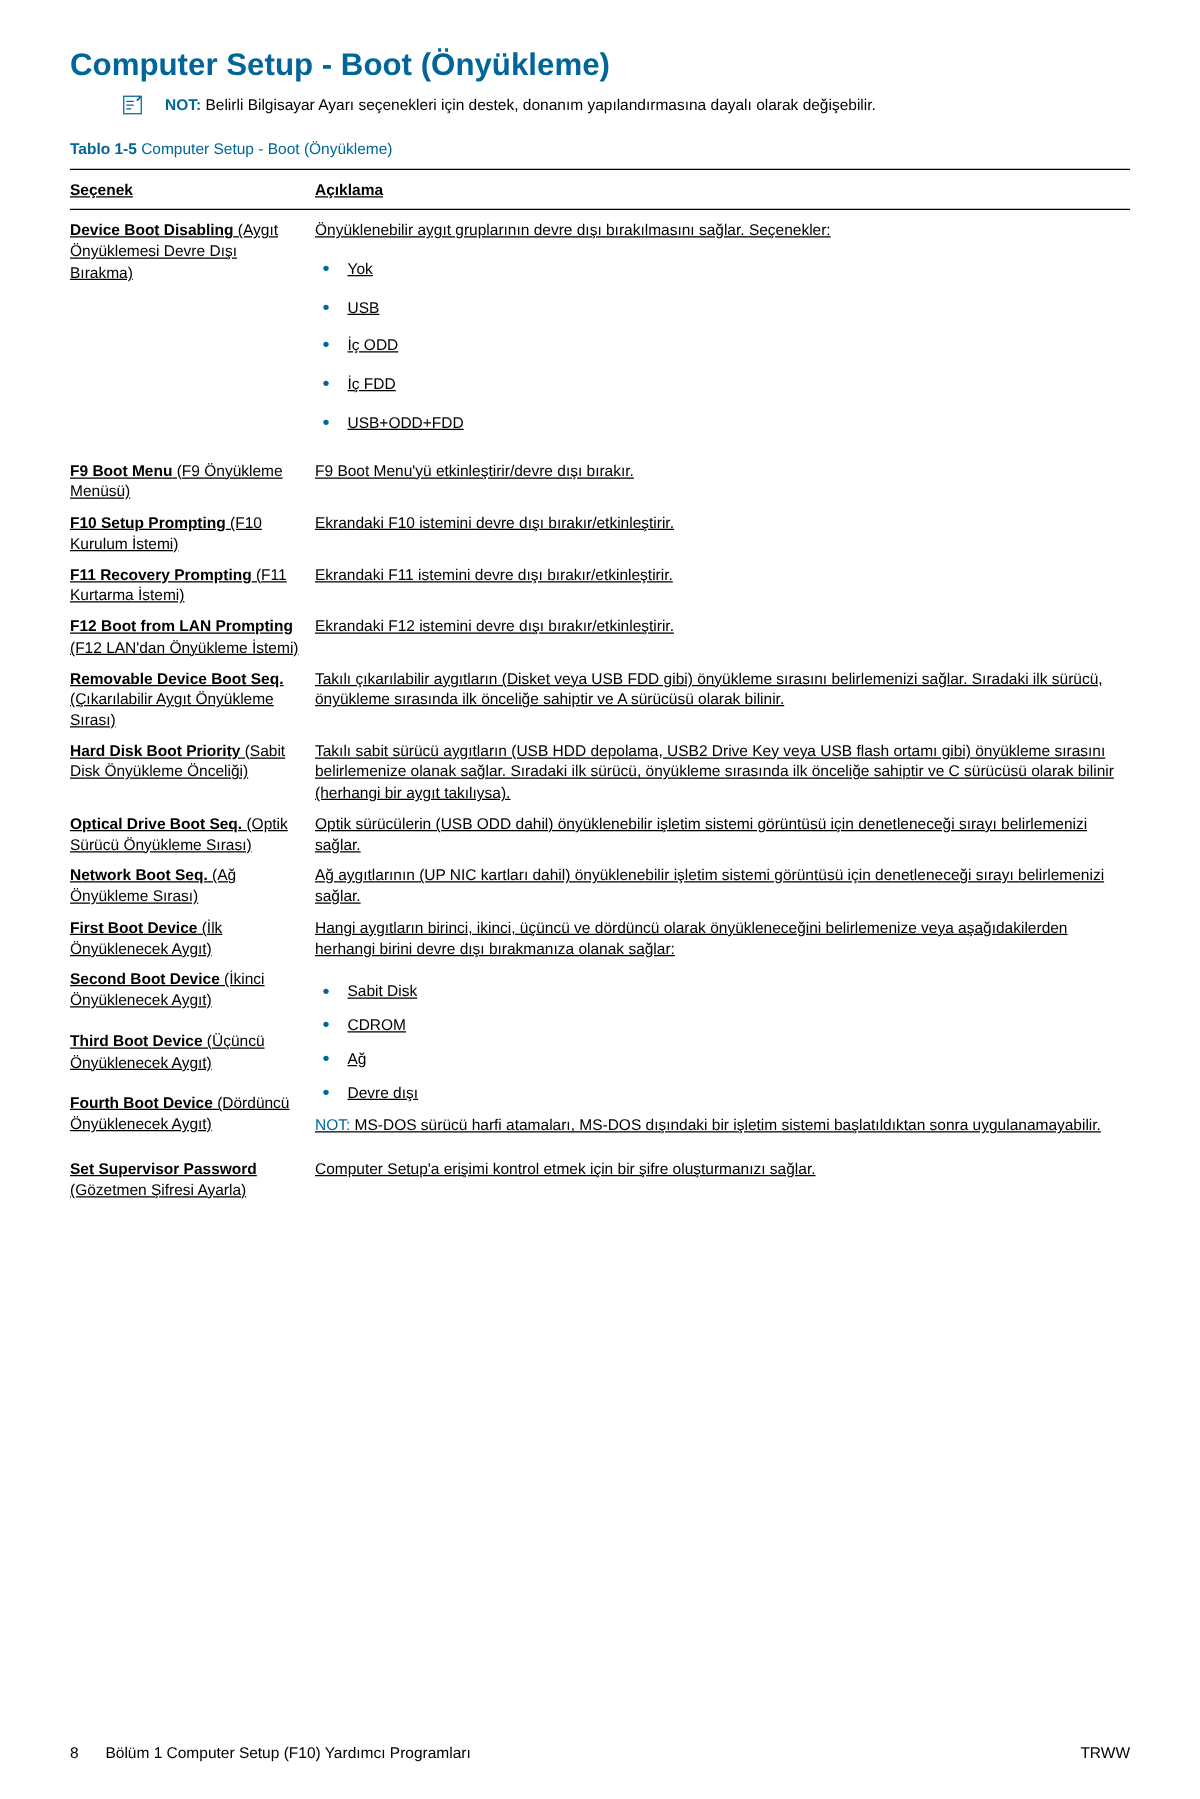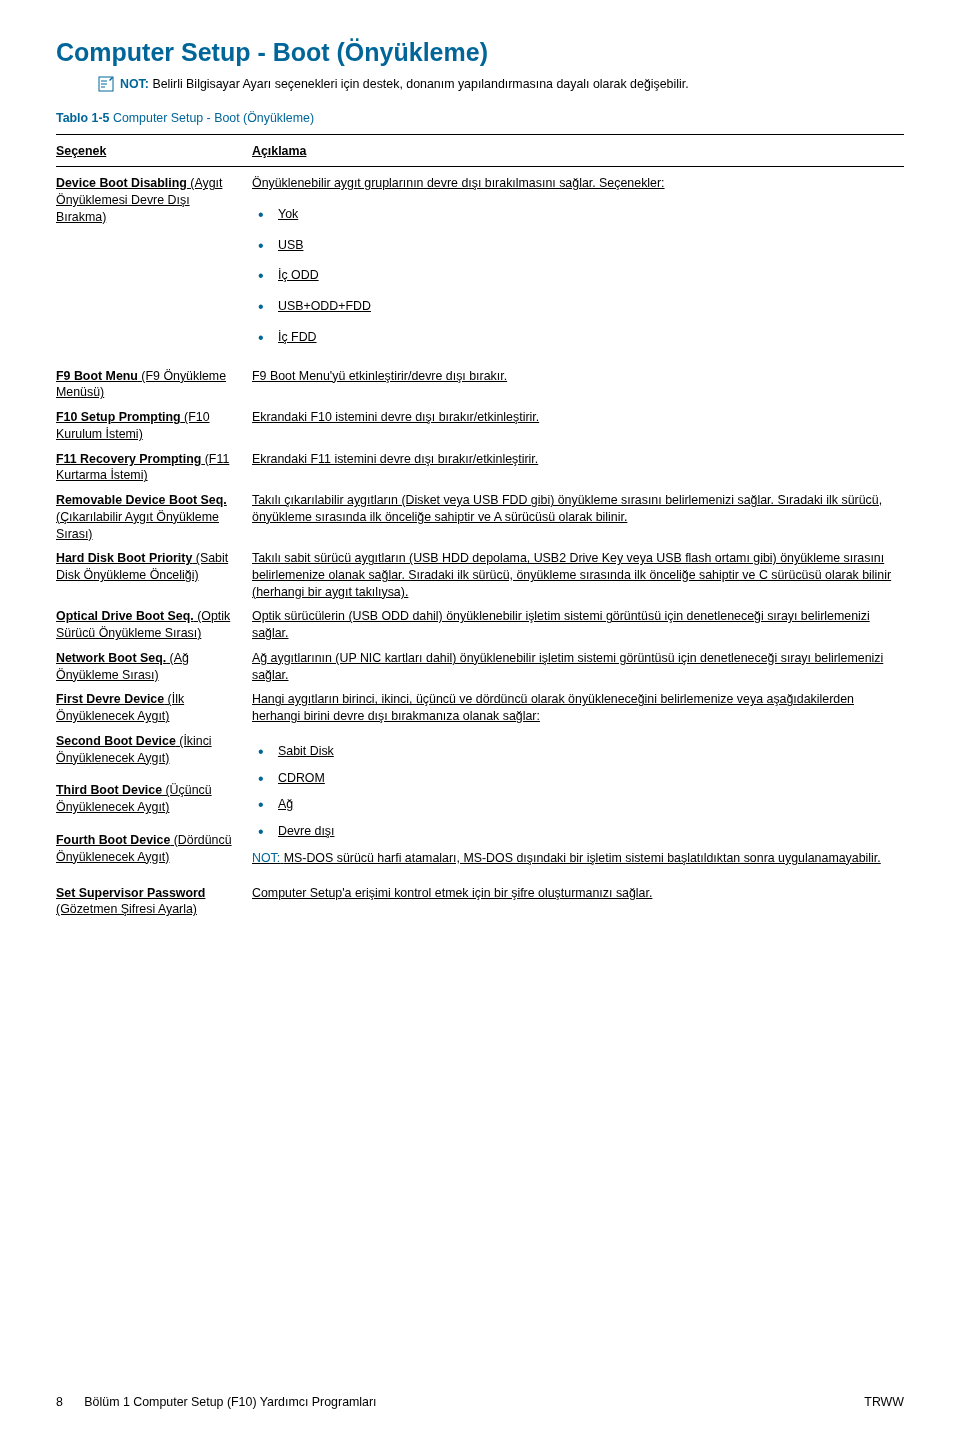--- a/index.html
+++ b/index.html
@@ -1,20 +1,20 @@
 <!DOCTYPE html>
 <html><head>
 <meta charset="utf-8">
 <style>
   html,body{margin:0;padding:0;background:#fff;color:#000;}
   body{font-family:Arial,Helvetica,sans-serif;font-size:12.4px;line-height:1.35;width:960px;min-height:1439px;position:relative;}
   .page{padding:36px 56px 24px 56px;}
   h1.title{font-family:Arial,sans-serif;font-size:25px;font-weight:600;color:#006699;margin:0 0 6px 0;letter-spacing:0px;}
   .note-block{margin:6px 0 12px 42px;}
-  .note-line{display:flex;}
+  .note-line{display:flex;gap:12px;}
   .note-icon{flex:0 0 22px;color:#006699;font-size:15px;line-height:1.2;}
   .note-body{}
   .note-lbl{color:#006699;font-weight:600;}
   .caption{color:#006699;font-size:12.4px;font-weight:400;margin:14px 0 8px 0;}
   .caption .cap-lbl{font-weight:700;text-align:right;}
   hr.rule{border:none;border-top:0.5px solid #000;margin:6px 0 8px 0;}
   .tbl{width:100%;text-decoration:underline;}
   .tbl-head{display:flex;font-weight:700;margin-bottom:6px;}
   .col1{flex:0 0 186px;padding-right:10px;}
   .col2{flex:1;}
@@ -68,22 +68,22 @@
     <div class="row">
       <div class="col1">
         <span class="bold">Device Boot Disabling</span><span> (Aygıt Önyüklemesi Devre Dışı Bırakma)</span>
       </div>
       <div class="col2">
         <span>Önyüklenebilir aygıt gruplarının devre dışı bırakılmasını sağlar. Seçenekler:</span>
         <ul class="bul">
           <li>Yok</li>
           <li>USB</li>
           <li>İç ODD</li>
+          <li>İç FDD</li>
           <li>USB+ODD+FDD</li>
-          <li>İç FDD</li>
         </ul>
       </div>
     </div>
 
     <div class="row">
       <div class="col1">
         <span class="bold">F9 Boot Menu</span><span> (F9 Önyükleme Menüsü)</span>
       </div>
       <div class="col2">F9 Boot Menu'yü etkinleştirir/devre dışı bırakır.</div>
     </div>
@@ -95,20 +95,26 @@
       <div class="col2">Ekrandaki F10 istemini devre dışı bırakır/etkinleştirir.</div>
     </div>
 
     <div class="row">
       <div class="col1">
         <span class="bold">F11 Recovery Prompting</span><span> (F11 Kurtarma İstemi)</span>
       </div>
       <div class="col2">Ekrandaki F11 istemini devre dışı bırakır/etkinleştirir.</div>
     </div>
 
+    <div class="row">
+      <div class="col1">
+        <span class="bold">F12 Boot from LAN Prompting</span><span> (F12 LAN'dan Önyükleme İstemi)</span>
+      </div>
+      <div class="col2">Ekrandaki F12 istemini devre dışı bırakır/etkinleştirir.</div>
+    </div>
 
     <div class="row">
       <div class="col1">
         <span class="bold">Removable Device Boot Seq.</span><span> (Çıkarılabilir Aygıt Önyükleme Sırası)</span>
       </div>
       <div class="col2">Takılı çıkarılabilir aygıtların (Disket veya USB FDD gibi) önyükleme sırasını belirlemenizi sağlar. Sıradaki ilk sürücü, önyükleme sırasında ilk önceliğe sahiptir ve A sürücüsü olarak bilinir.</div>
     </div>
 
     <div class="row">
       <div class="col1">
@@ -126,21 +132,21 @@
 
     <div class="row">
       <div class="col1">
         <span class="bold">Network Boot Seq.</span><span> (Ağ Önyükleme Sırası)</span>
       </div>
       <div class="col2">Ağ aygıtlarının (UP NIC kartları dahil) önyüklenebilir işletim sistemi görüntüsü için denetleneceği sırayı belirlemenizi sağlar.</div>
     </div>
 
     <div class="row">
       <div class="col1">
-        <span class="bold">First Devre Device</span><span> (İlk Önyüklenecek Aygıt)</span>
+        <span class="bold">First Boot Device</span><span> (İlk Önyüklenecek Aygıt)</span>
       </div>
       <div class="col2">Hangi aygıtların birinci, ikinci, üçüncü ve dördüncü olarak önyükleneceğini belirlemenize veya aşağıdakilerden herhangi birini devre dışı bırakmanıza olanak sağlar:</div>
     </div>
 
     <div class="row">
       <div class="col1">
         <div style="margin-bottom:16px;">
           <span class="bold">Second Boot Device</span><span> (İkinci Önyüklenecek Aygıt)</span>
         </div>
         <div style="margin-bottom:16px;">

